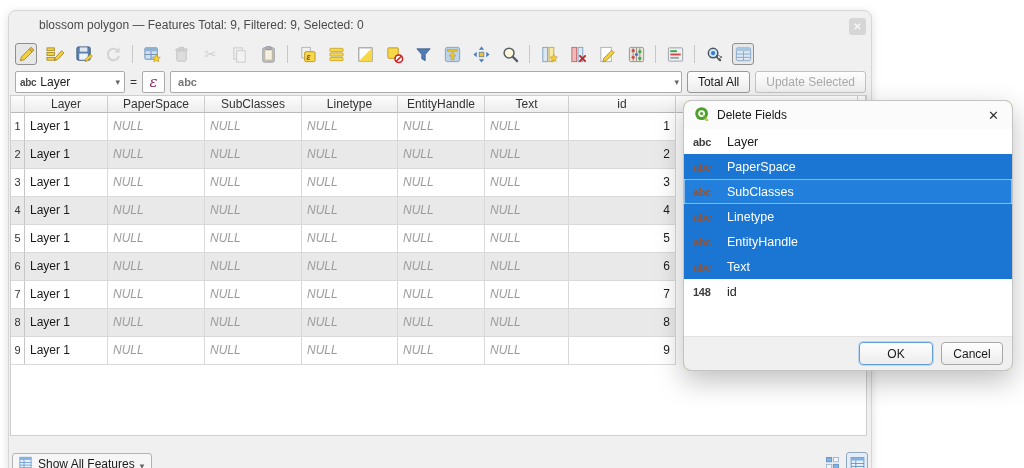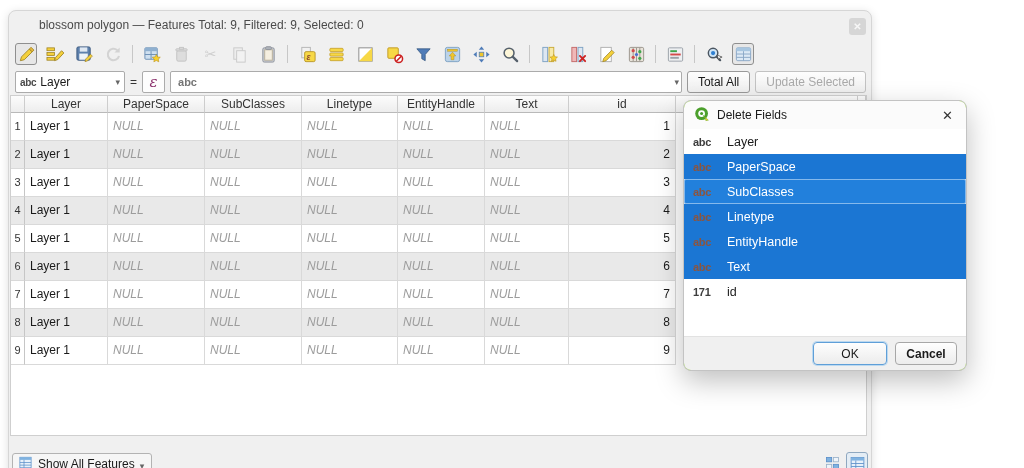--- a/index.html
+++ b/index.html
@@ -72,21 +72,21 @@
   .saf svg { width:15px; height:15px; }
   .saf .lbl { font-size:12px; color:#1a1a1a; }
   .saf .caret { align-self:flex-end; margin-bottom:2px; }
   .spacer { flex:1; }
   .vbtn { width:22px; height:22px; display:flex; align-items:center; justify-content:center;
     border:1px solid transparent; border-radius:3px; margin-left:3px; }
   .vbtn svg { width:17px; height:17px; }
   .vbtn.pressed { border-color:#8fa8c0; background:#e4edf5; }
 
   
-  .dialog { position:absolute; left:683px; top:100px; width:284px; height:271px;
+  .dialog { position:absolute; left:683px; top:100px; width:330px; height:271px;
     background:#84cc16; border:1px solid #c3c3c3; border-radius:8px;
     box-shadow:0 10px 28px rgba(0,0,0,.25); overflow:hidden; }
   .dtitle { position:absolute; left:0; top:0; right:0; height:28px; background:#fbfbfb;
     display:flex; align-items:center; padding:0 10px; gap:7px; }
   .dtitle svg { width:16px; height:16px; }
   .dtitle .lbl { flex:1; font-size:12px; color:#1a1a1a; }
   .dclose { font-size:13px; color:#333; padding:0 3px; }
   .dlist { position:absolute; left:0; top:28px; right:0; bottom:34px; background:#fff; }
   .ditem { height:25px; display:flex; align-items:center; gap:8px; padding:0 9px;
     font-size:12.5px; color:#1a1a1a; }
@@ -94,21 +94,21 @@
   .ditem.sel { background:#1b76d3; color:#fff; }
   .ditem.sel .dbadge { color:#8a5540; }
   .ditem.focus { background:#2280dc; box-shadow:inset 0 0 0 1px rgba(255,255,255,.45); border-radius:2px; }
   .dfooter { position:absolute; left:0; right:0; bottom:0; height:34px; background:#f0f0f0;
     border-top:1px solid #e2e2e2; display:flex; align-items:center; justify-content:flex-end;
     gap:8px; padding:0 9px; }
   .dbtn { height:23px; border-radius:4px; background:linear-gradient(#fefefe,#ececec);
     border:1px solid #a7a7a7; font-size:12px; color:#1a1a1a;
     display:flex; align-items:center; justify-content:center; }
   .dbtn.ok { width:74px; border:1px solid #5f9fd8; box-shadow:0 0 0 1px #bcd9f0; }
-  .dbtn.cancel { width:62px;font-weight:bold; }
+  .dbtn.cancel { width:62px; }
 </style>
 </head>
 <body>
 
 <div class="win">
   <div class="titlebar">
     <span class="title">blossom polygon — Features Total: 9, Filtered: 9, Selected: 0</span>
     <span class="wclose">✕</span>
   </div>
 
@@ -493,21 +493,21 @@
       </div>
       <div class="ditem sel">
         <span class="dbadge">abc</span>
         <span>EntityHandle</span>
       </div>
       <div class="ditem sel">
         <span class="dbadge">abc</span>
         <span>Text</span>
       </div>
       <div class="ditem">
-        <span class="dbadge">171</span>
+        <span class="dbadge">148</span>
         <span>id</span>
       </div>
     </div>
   <div class="dfooter">
     <div class="dbtn ok">OK</div>
     <div class="dbtn cancel">Cancel</div>
   </div>
 </div>
 
 </body></html>

